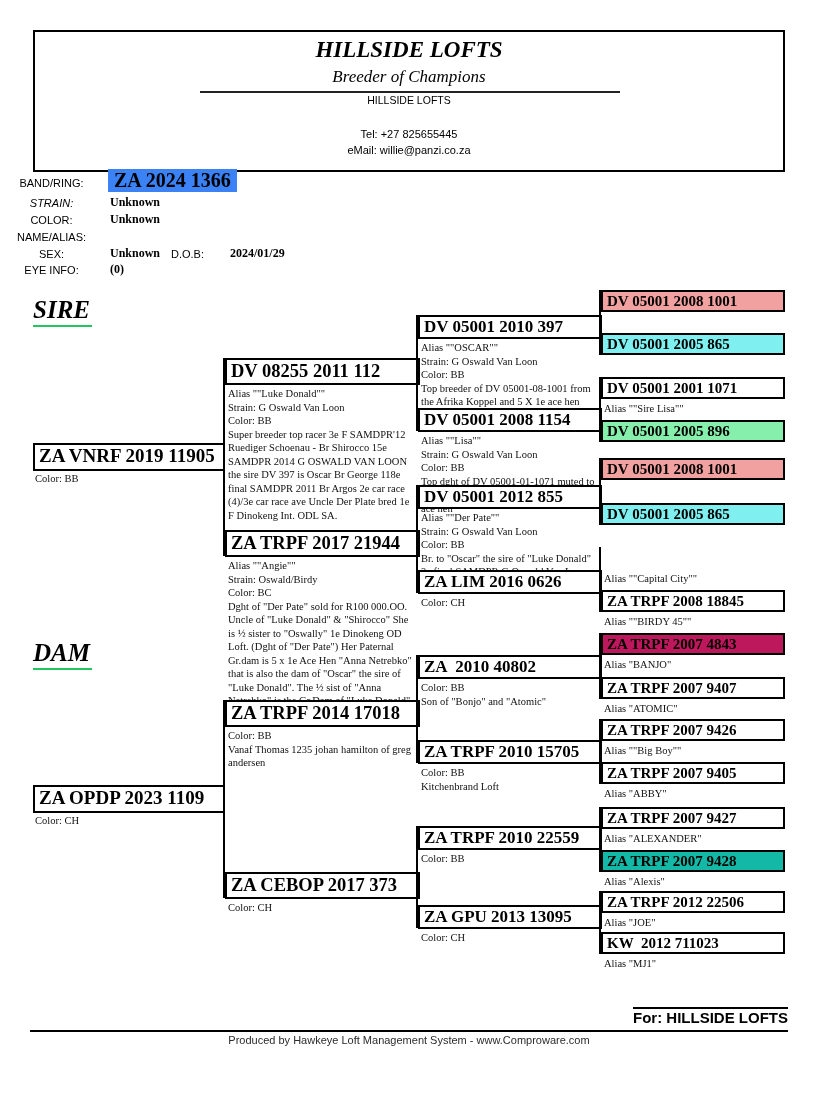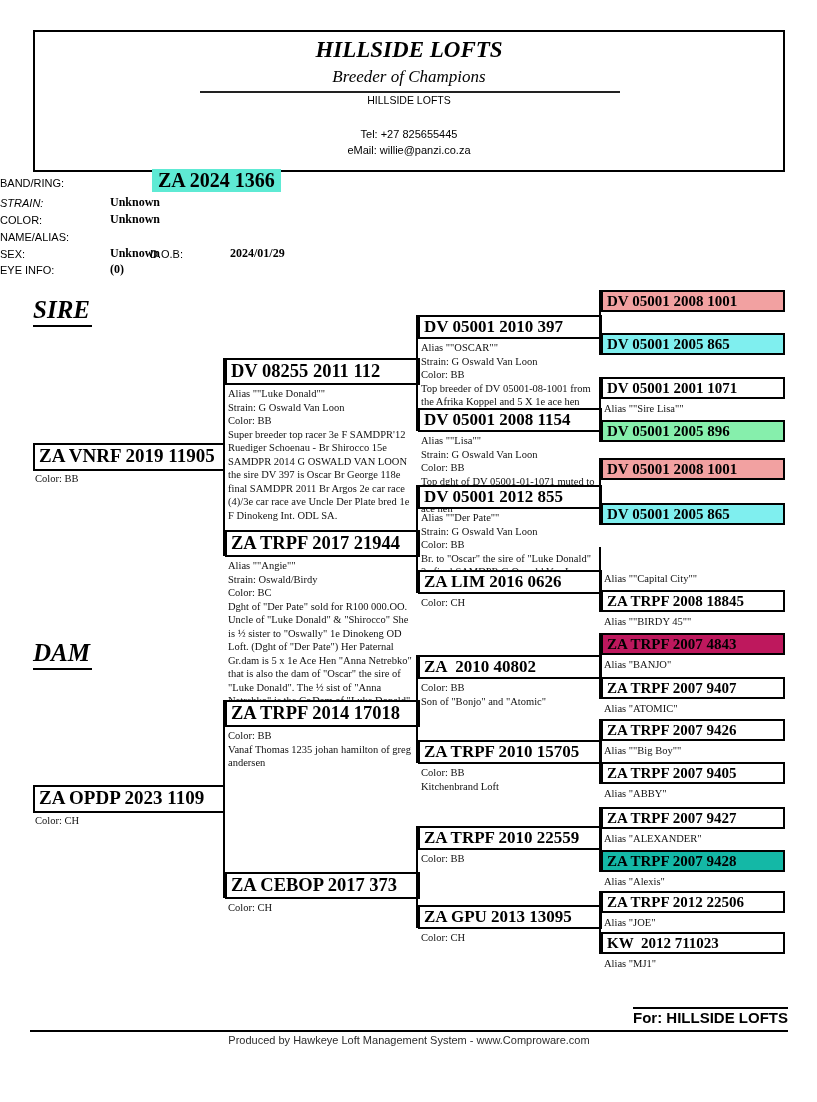--- a/index.html
+++ b/index.html
@@ -8,27 +8,27 @@
   
   .hframe{position:absolute;left:33px;top:30px;width:748px;height:138px;border:2px solid #000;}
   .htitle{position:absolute;left:0;top:5px;width:100%;text-align:center;
           font:bold italic 23px "Liberation Serif",serif;}
   .hsub{position:absolute;left:0;top:35px;width:100%;text-align:center;
         font:italic 17px "Liberation Serif",serif;}
   .hrule{position:absolute;left:165px;top:59px;width:420px;border-top:2px solid #222;}
   .hloft{position:absolute;left:0;top:62px;width:100%;text-align:center;font:10.5px "Liberation Sans",sans-serif;}
   .hcontact{position:absolute;left:0;width:100%;text-align:center;font:11px "Liberation Sans",sans-serif;}
   
-  .ilabel{position:absolute;left:0px;width:103px;text-align:left;font:11px "Liberation Sans",sans-serif;}
+  .ilabel{position:absolute;left:0px;width:103px;text-align:center;font:11px "Liberation Sans",sans-serif;}
   .ival{position:absolute;font:bold 12px "Liberation Serif",serif;}
-  .bandval{position:absolute;left:108px;top:169px;background:#5eead4;padding:0 6px;
-           font:bold 20px "Liberation Serif",serif;white-space:pre;margin-left:44px;}
+  .bandval{position:absolute;left:108px;top:169px;background:#3b82f6;padding:0 6px;
+           font:bold 20px "Liberation Serif",serif;white-space:pre;}
   
   .sech{position:absolute;left:33px;font:bold italic 25px "Liberation Serif",serif;
-        border-bottom:2px solid #000000;padding:0 2px 1px 0;}
+        border-bottom:2px solid #22c55e;padding:0 2px 1px 0;}
   
   .hbox{position:absolute;border:2px solid #000;background:#fff;white-space:pre;overflow:hidden;
         font-family:"Liberation Serif",serif;font-weight:bold;padding:1px 4px 0 4px;line-height:1.1;}
   .root{width:180px;height:23px;font-size:19px;}
   .g1{left:225px;width:183px;height:22px;font-size:18.5px;}
   .g2{left:418px;width:172px;height:19px;font-size:17px;}
   .g3{left:601px;width:172px;height:17px;font-size:15px;}
   .details{position:absolute;font:10.5px/13.5px "Liberation Serif",serif;color:#101010;}
   .d1{left:228px;width:186px;}
   .d2{left:421px;width:177px;}

